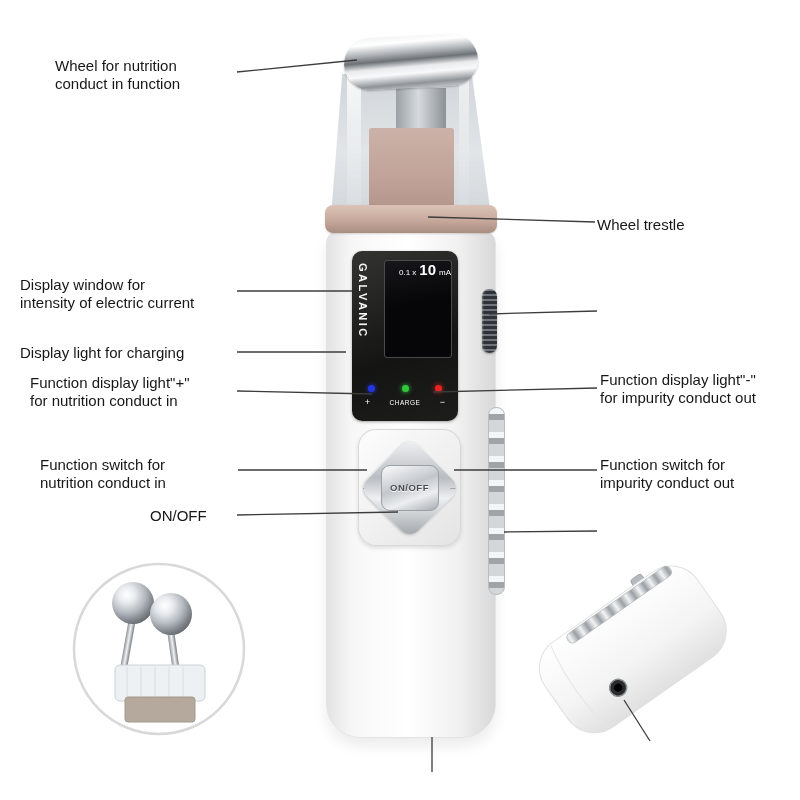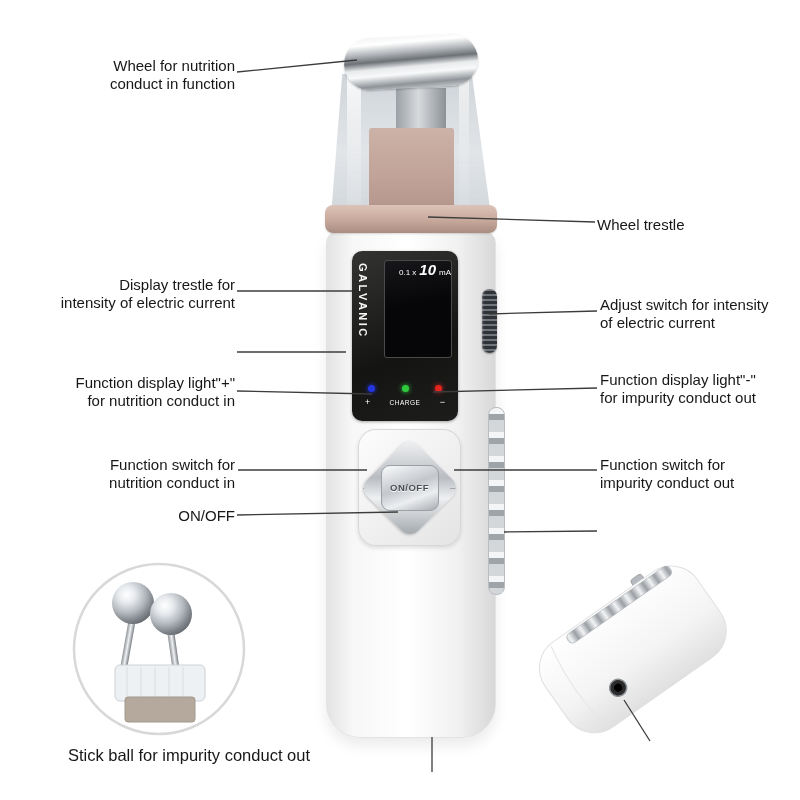--- a/index.html
+++ b/index.html
@@ -1,20 +1,20 @@
 <!DOCTYPE html>
 <html><head>
 <meta charset="utf-8">
 <style>
   html,body{margin:0;padding:0;background:#fff;}
   .canvas{position:relative;width:800px;height:800px;background:#fff;overflow:hidden;
           font-family:"Liberation Sans",sans-serif;}
   
   .lbl{position:absolute;white-space:pre-line;font-size:15px;line-height:1.22;color:#171717;z-index:40;}
-  .lbl.c{text-align:right;}
+  .lbl.c{text-align:left;}
   .lbl.big{font-size:16.5px;}
   
   .lines{position:absolute;left:0;top:0;z-index:50;pointer-events:none;}
   .lines line{stroke:#3c3c3c;stroke-width:1.3;}
   
   .decor{position:absolute;left:0;top:0;z-index:1;}
   
   .dev{position:absolute;left:0;top:0;width:800px;height:800px;z-index:10;}
   .roller{position:absolute;left:344px;top:36px;width:134px;height:52px;border-radius:26px;z-index:9;
     transform:rotate(-3deg);
@@ -41,21 +41,21 @@
     box-shadow:0 8px 14px rgba(0,0,0,.08);}
   .module{position:absolute;left:352px;top:251px;width:106px;height:170px;border-radius:10px;z-index:13;
     background:linear-gradient(160deg,#333332 0%,#141413 60%,#1d1d1c 100%);
     box-shadow:0 1px 3px rgba(0,0,0,.35);}
   .brand{position:absolute;left:5px;top:12px;height:110px;writing-mode:vertical-rl;
     color:#f5f5f5;font-size:11px;font-weight:bold;letter-spacing:2.5px;}
   .screen{position:absolute;left:32px;top:9px;width:68px;height:98px;border-radius:3px;
     background:linear-gradient(170deg,#17171b 0%,#060608 45%);border:1px solid #4a4a4a;box-sizing:border-box;}
   .screen .row{display:flex;justify-content:flex-end;align-items:baseline;gap:3px;padding-top:0;color:#fff;}
   .screen .sm{font-size:8px;}
-  .screen .bgv{font-size:15px;font-weight:bold;font-style:italic;}
+  .screen .bgv{font-size:15px;font-weight:bold;}
   .leds{position:absolute;left:0;top:134px;width:106px;display:flex;justify-content:space-between;
     padding:0 16px;box-sizing:border-box;}
   .led{width:7px;height:7px;border-radius:50%;}
   .ledlbl{position:absolute;left:0;top:146px;width:106px;display:flex;justify-content:space-between;
     padding:0 13px;box-sizing:border-box;color:#fff;}
   .ledlbl .p{font-size:9px;} .ledlbl .m{font-size:9px;} .ledlbl .ch{font-size:6.5px;letter-spacing:.5px;padding-top:2px;}
   .pad{position:absolute;left:358px;top:429px;width:103px;height:117px;border-radius:18px;z-index:13;
     background:linear-gradient(135deg,#fdfdfd,#e4e4e4);
     box-shadow:inset 0 0 0 1px #d8d8d8,0 2px 4px rgba(0,0,0,.12);}
   .diamond{position:absolute;left:50%;top:50%;width:72px;height:72px;border-radius:12px;
@@ -166,32 +166,30 @@
       </div>
       <span class="padmark r">−</span>
     </div>
 
     <div class="wheel"></div>
     <div class="handle"></div>
   </div>
 
   <div class="lbl c" style="left:55px;top:57px;width:180px">Wheel for nutrition
 conduct in function</div>
-  <div class="lbl c" style="left:20px;top:276px;width:215px">Display trestle for
+  <div class="lbl c" style="left:20px;top:276px;width:215px">Display window for
 intensity of electric current</div>
+  <div class="lbl c" style="left:20px;top:344px;width:215px">Display light for charging</div>
   <div class="lbl c" style="left:30px;top:374px;width:205px">Function display light"+"
 for nutrition conduct in</div>
   <div class="lbl c" style="left:40px;top:456px;width:195px">Function switch for
 nutrition conduct in</div>
   <div class="lbl c" style="left:150px;top:507px;width:85px">ON/OFF</div>
-  <div class="lbl c big" style="left:0;top:745px;width:310px">Stick ball for impurity conduct out</div>
 
   <div class="lbl" style="left:597px;top:216px;width:160px">Wheel trestle</div>
-  <div class="lbl" style="left:600px;top:296px;width:200px">Adjust switch for intensity
-of electric current</div>
   <div class="lbl" style="left:600px;top:371px;width:200px">Function display light"-"
 for impurity conduct out</div>
   <div class="lbl" style="left:600px;top:456px;width:190px">Function switch for
 impurity conduct out</div>
 
   <svg class="lines" width="800" height="800">
     <line x1="237" y1="72" x2="357" y2="60"></line>
     <line x1="595" y1="222" x2="428" y2="217"></line>
     <line x1="237" y1="291" x2="352" y2="291"></line>
     <line x1="597" y1="311" x2="489" y2="314"></line>

